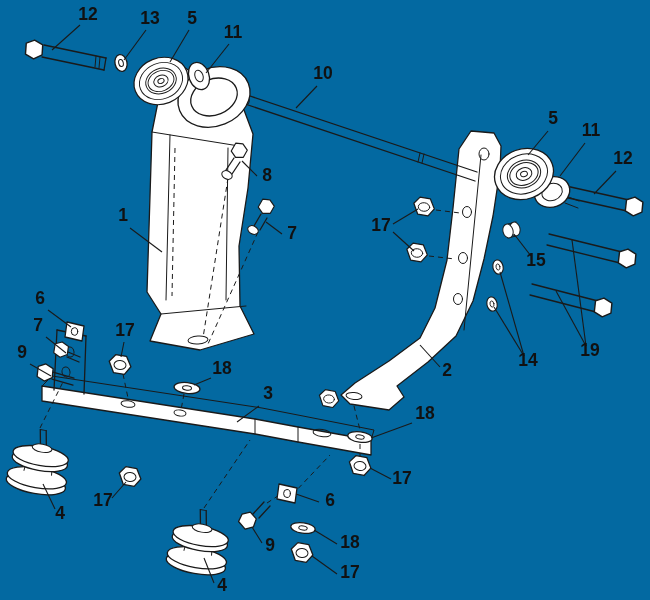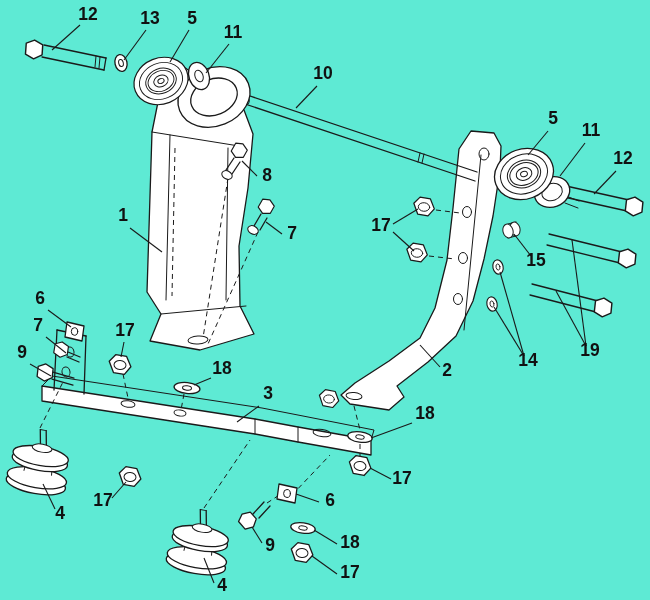--- a/index.html
+++ b/index.html
@@ -1,16 +1,16 @@
 <!DOCTYPE html>
 <html><head>
 <meta charset="utf-8">
 <style>
   html,body{margin:0;padding:0;background:#ffffff;}
-  .canvas{position:relative;width:650px;height:600px;background:#5eead4;overflow:hidden;}
+  .canvas{position:relative;width:650px;height:600px;background:#0369a1;overflow:hidden;}
   svg{display:block;}
   .ln{stroke:#1a1a1a;stroke-width:1.3;fill:none;stroke-linejoin:round;stroke-linecap:round;}
   .fillw{fill:#ffffff;}
   .thin{stroke-width:1;}
   .dash{stroke:#1a1a1a;stroke-width:1;fill:none;stroke-dasharray:5 4;}
   .leader{stroke:#1a1a1a;stroke-width:1.1;fill:none;}
   .callout{font-family:"Liberation Sans",sans-serif;font-weight:bold;font-size:17.5px;fill:#111111;text-anchor:middle;}
 </style>
 </head>
 <body>

